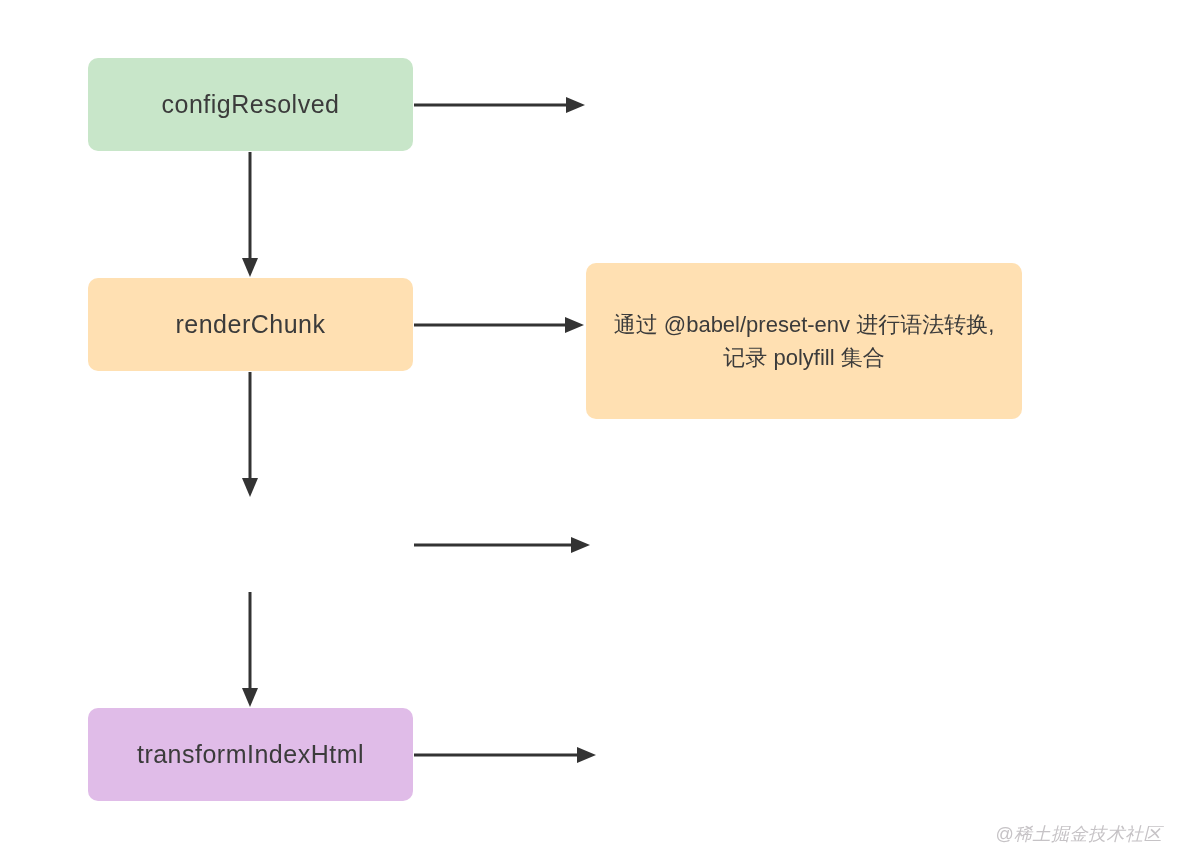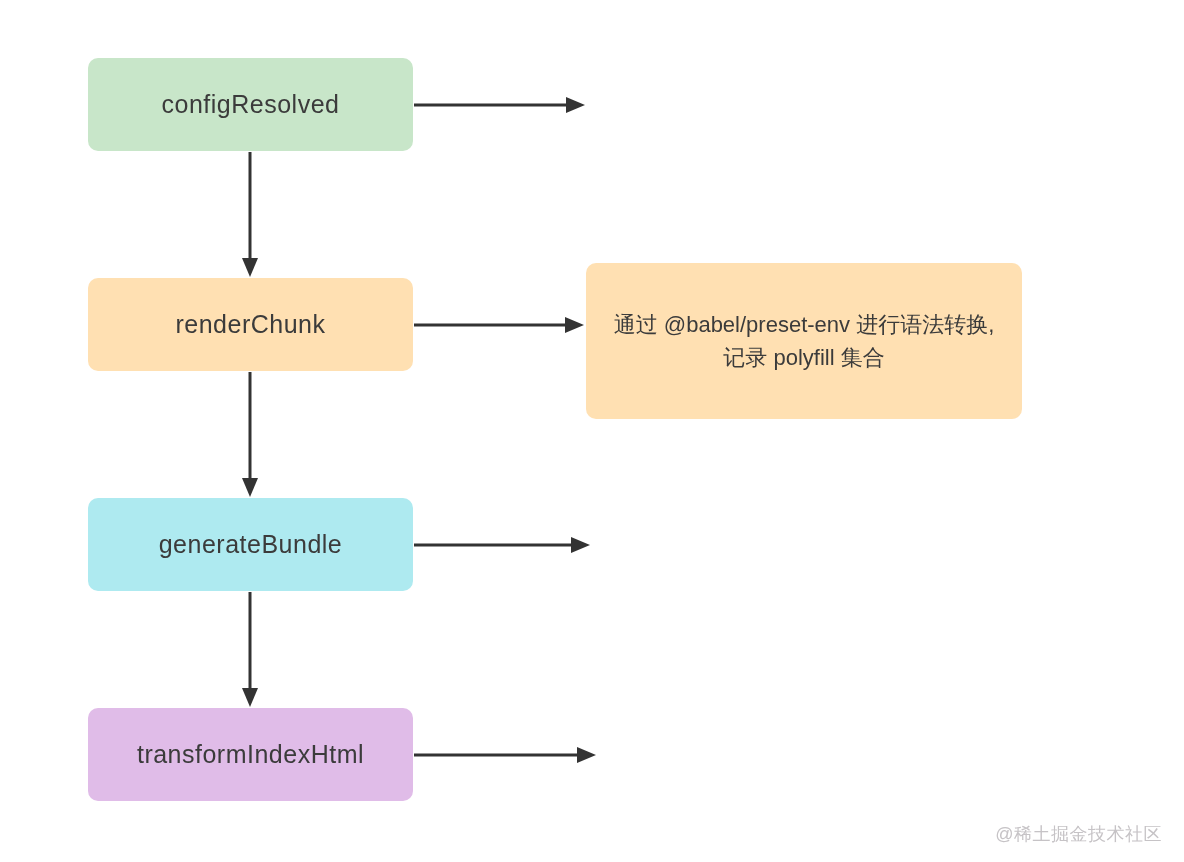--- a/index.html
+++ b/index.html
@@ -54,20 +54,21 @@
   .desc-row1 { left: 586px; top: 263px; height: 156px; }
   .desc-row2 { left: 592px; top: 483px; height: 125px; }
   .desc-row3 { left: 598px; top: 693px; height: 122px; width: 424px; }
   .watermark {
     position: absolute;
     right: 22px;
     bottom: 16px;
     font-size: 18px;
     color: #c6c3c6;
     letter-spacing: 0.5px;
+    font-style: italic;
   }
 </style>
 </head>
 <body>
 
 <div class="canvas">
 
   <svg class="arrow-layer" width="1184" height="862" viewBox="0 0 1184 862" xmlns="http://www.w3.org/2000/svg">
     <defs>
       <marker id="ah" markerUnits="userSpaceOnUse" markerWidth="20" markerHeight="16" refX="0" refY="8" orient="auto">
@@ -83,19 +84,18 @@
     <line x1="414" y1="325" x2="565" y2="325" stroke="#333333" stroke-width="3" marker-end="url(#ah)"></line>
     <line x1="414" y1="545" x2="571" y2="545" stroke="#333333" stroke-width="3" marker-end="url(#ah)"></line>
     <line x1="414" y1="755" x2="577" y2="755" stroke="#333333" stroke-width="3" marker-end="url(#ah)"></line>
   </svg>
 
   <div class="node hook-node hook-row0" style="background-color: rgb(200, 230, 201);">configResolved</div>
 
   <div class="node hook-node hook-row1" style="background-color: rgb(255, 224, 178);">renderChunk</div>
   <div class="node desc-node desc-row1" style="background-color: rgb(255, 224, 178);">通过 @babel/preset-env 进行语法转换,记录 polyfill 集合</div>
 
-  <div class="node hook-node hook-row2" style="background-color: rgb(174, 234, 240);">generateBundle</div>
 
   <div class="node hook-node hook-row3" style="background-color: rgb(224, 188, 232); text-align: right;">transformIndexHtml</div>
 
   <div class="watermark">@稀土掘金技术社区</div>
 
 </div>
 
 </body></html>

